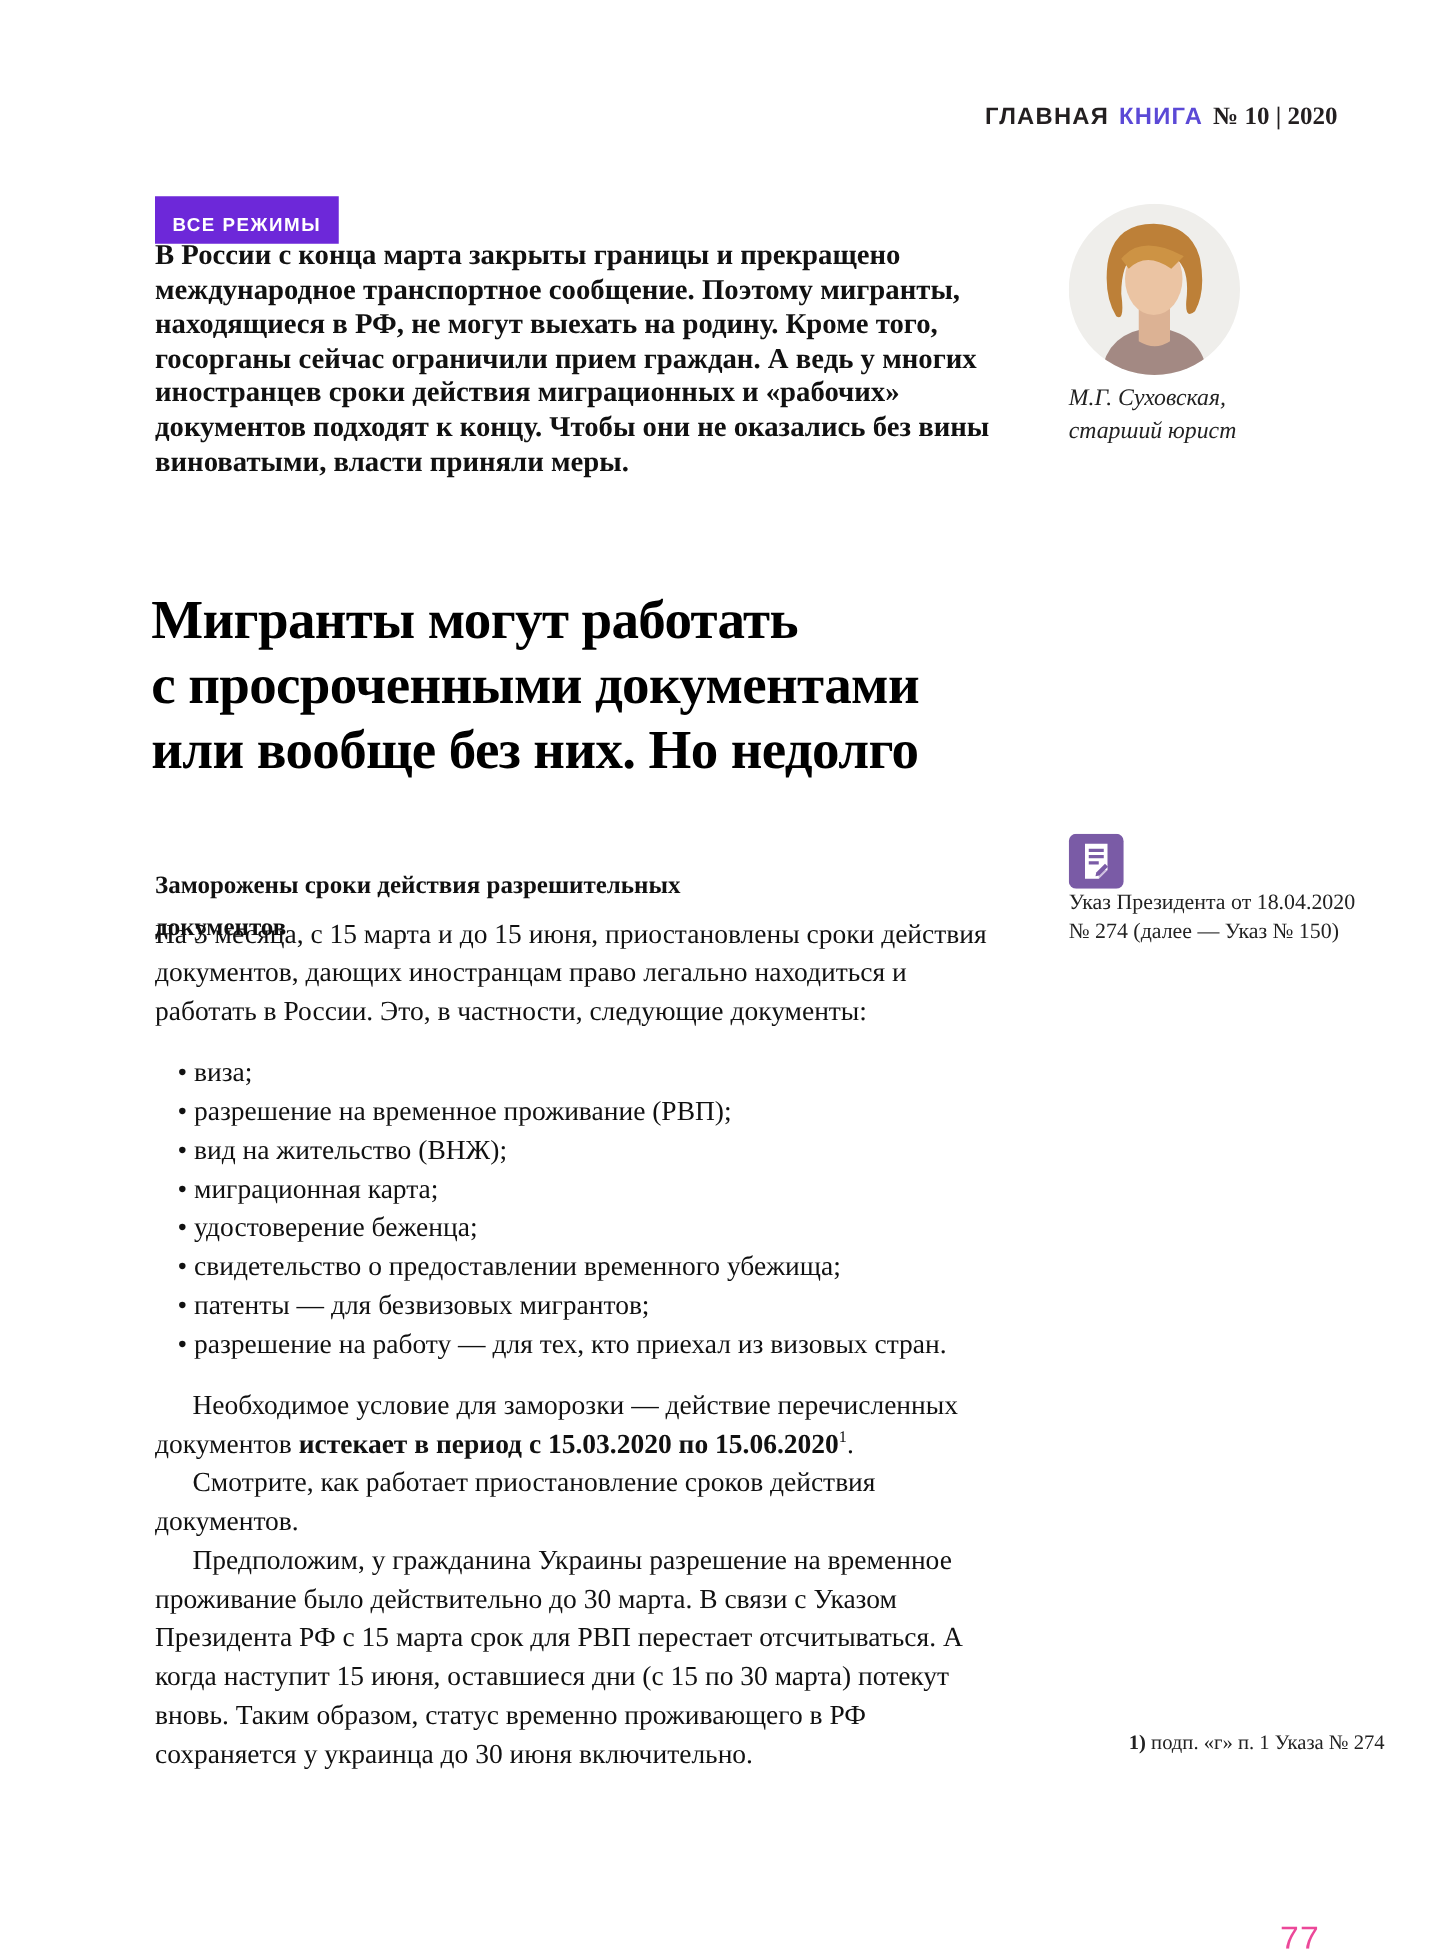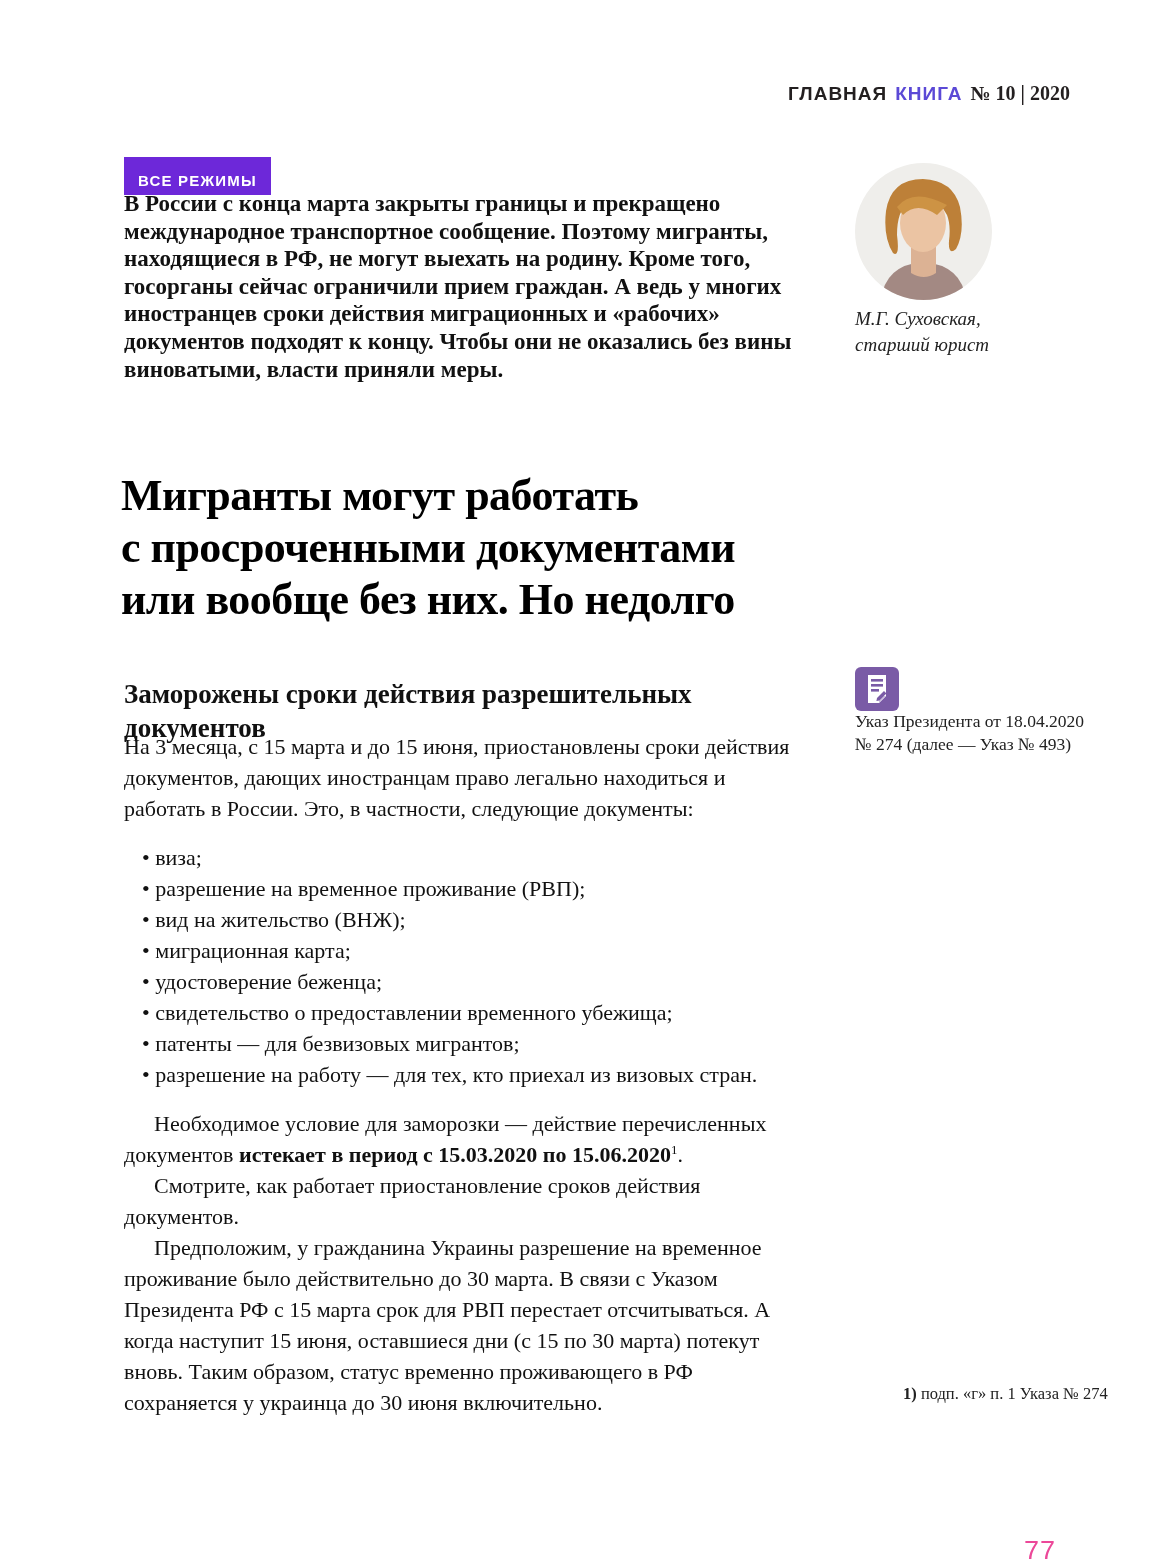--- a/index.html
+++ b/index.html
@@ -48,22 +48,22 @@
     font-style:italic; font-size:19px; line-height:26px; color:#222;
   }
   
   .article-title {
     position:absolute; left:121px; top:441px; width:940px;
     font-weight:bold; font-size:44px; line-height:52px;
     letter-spacing:-0.5px; color:#000;
   }
   
   .section-heading {
-    position:absolute; left:124px; top:655px; width:700px;
-    font-weight:bold; font-size:27px; line-height:34px; color:#111;
+    position:absolute; left:124px; top:674px; width:700px;
+    font-weight:bold; font-size:20px; line-height:34px; color:#111;
   }
   
   .side-note-icon { position:absolute; left:855px; top:667px; width:44px; height:44px; }
   .side-note-text {
     position:absolute; left:855px; top:710px; width:232px;
     font-size:17.5px; line-height:23px; color:#222;
   }
   
   .body-col {
     position:absolute; left:124px; top:731px; width:686px;
@@ -143,21 +143,21 @@
       <path d="M24 36 l7-7 h-7 Z" fill="#cdbfdf"></path>
       <rect x="16" y="12" width="12" height="2.6" fill="#7a5ba6"></rect>
       <rect x="16" y="17" width="12" height="2.6" fill="#7a5ba6"></rect>
       <rect x="16" y="22" width="8" height="2.6" fill="#7a5ba6"></rect>
       <path d="M22 31 l7-7 2.4 2.4 -7 7 -3 0.6 Z" fill="#7a5ba6"></path>
     </svg>
   </div>
 
   <div class="side-note-text">
     <div>Указ Президента от 18.04.2020</div>
-    <div>№ 274 (далее — Указ № 493)</div>
+    <div>№ 274 (далее — Указ № 150)</div>
   </div>
 
   <div class="body-col">
     <p>На 3 месяца, с 15 марта и до 15 июня, приостановлены сроки действия документов, дающих иностранцам право легально находиться и работать в России. Это, в частности, следующие документы:</p>
     <ul>
       <li>виза;</li>
       <li>разрешение на временное проживание (РВП);</li>
       <li>вид на жительство (ВНЖ);</li>
       <li>миграционная карта;</li>
       <li>удостоверение беженца;</li>

